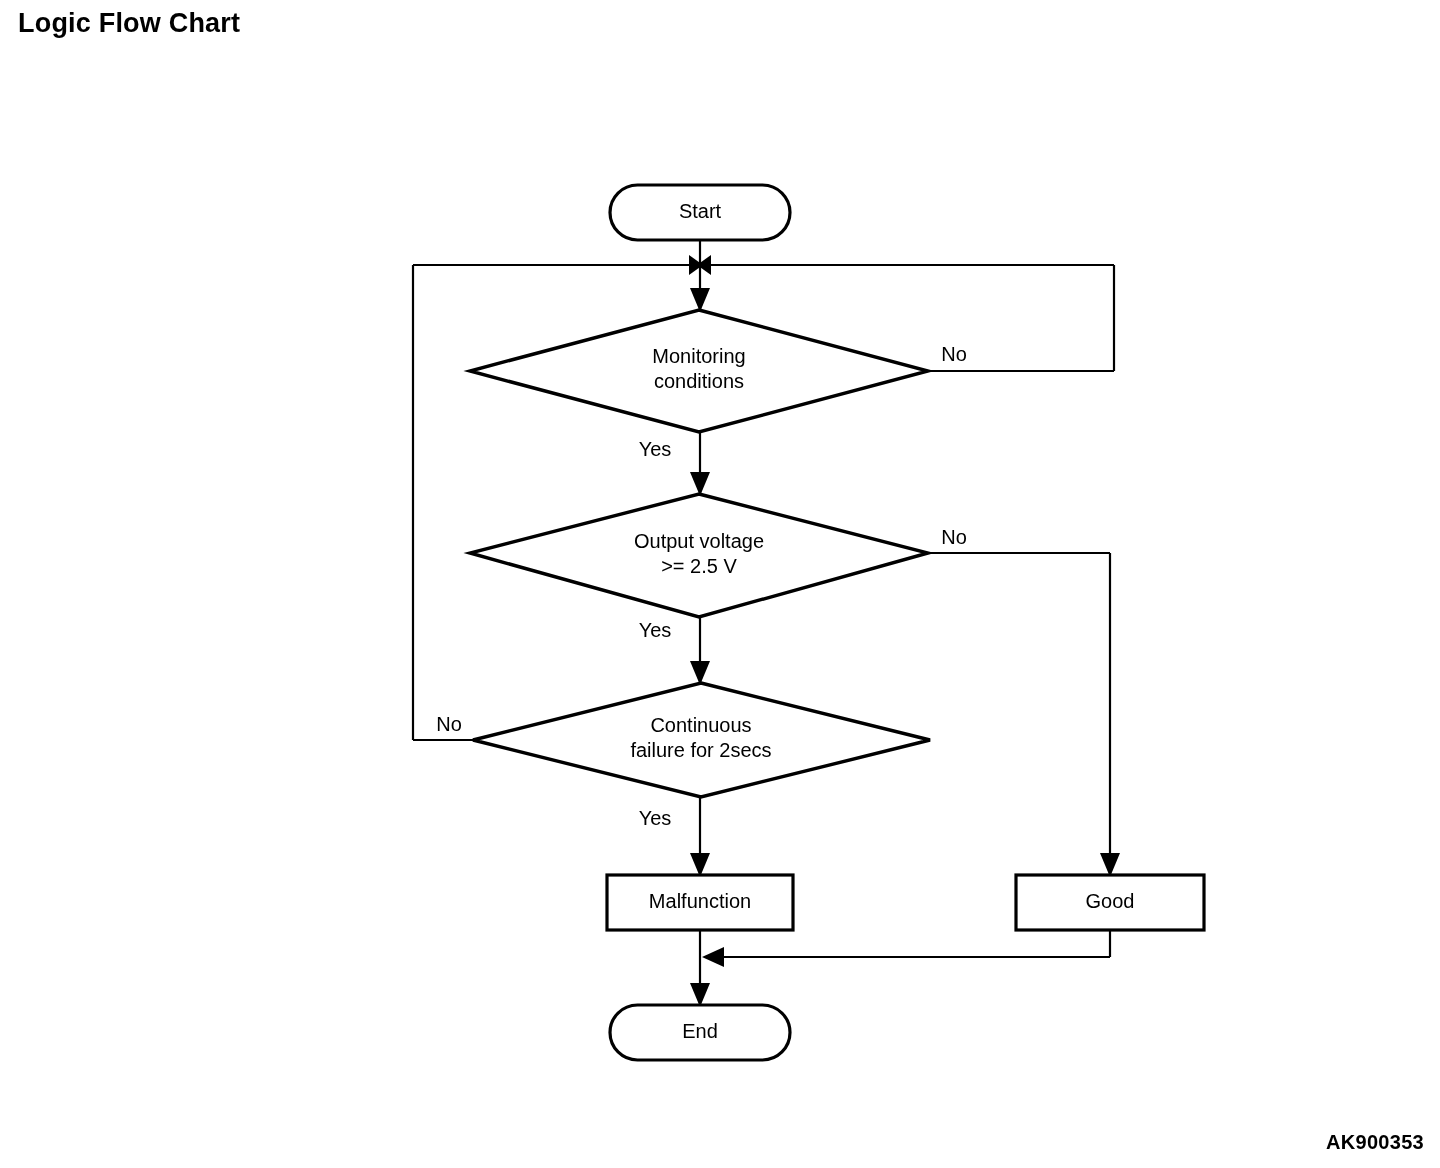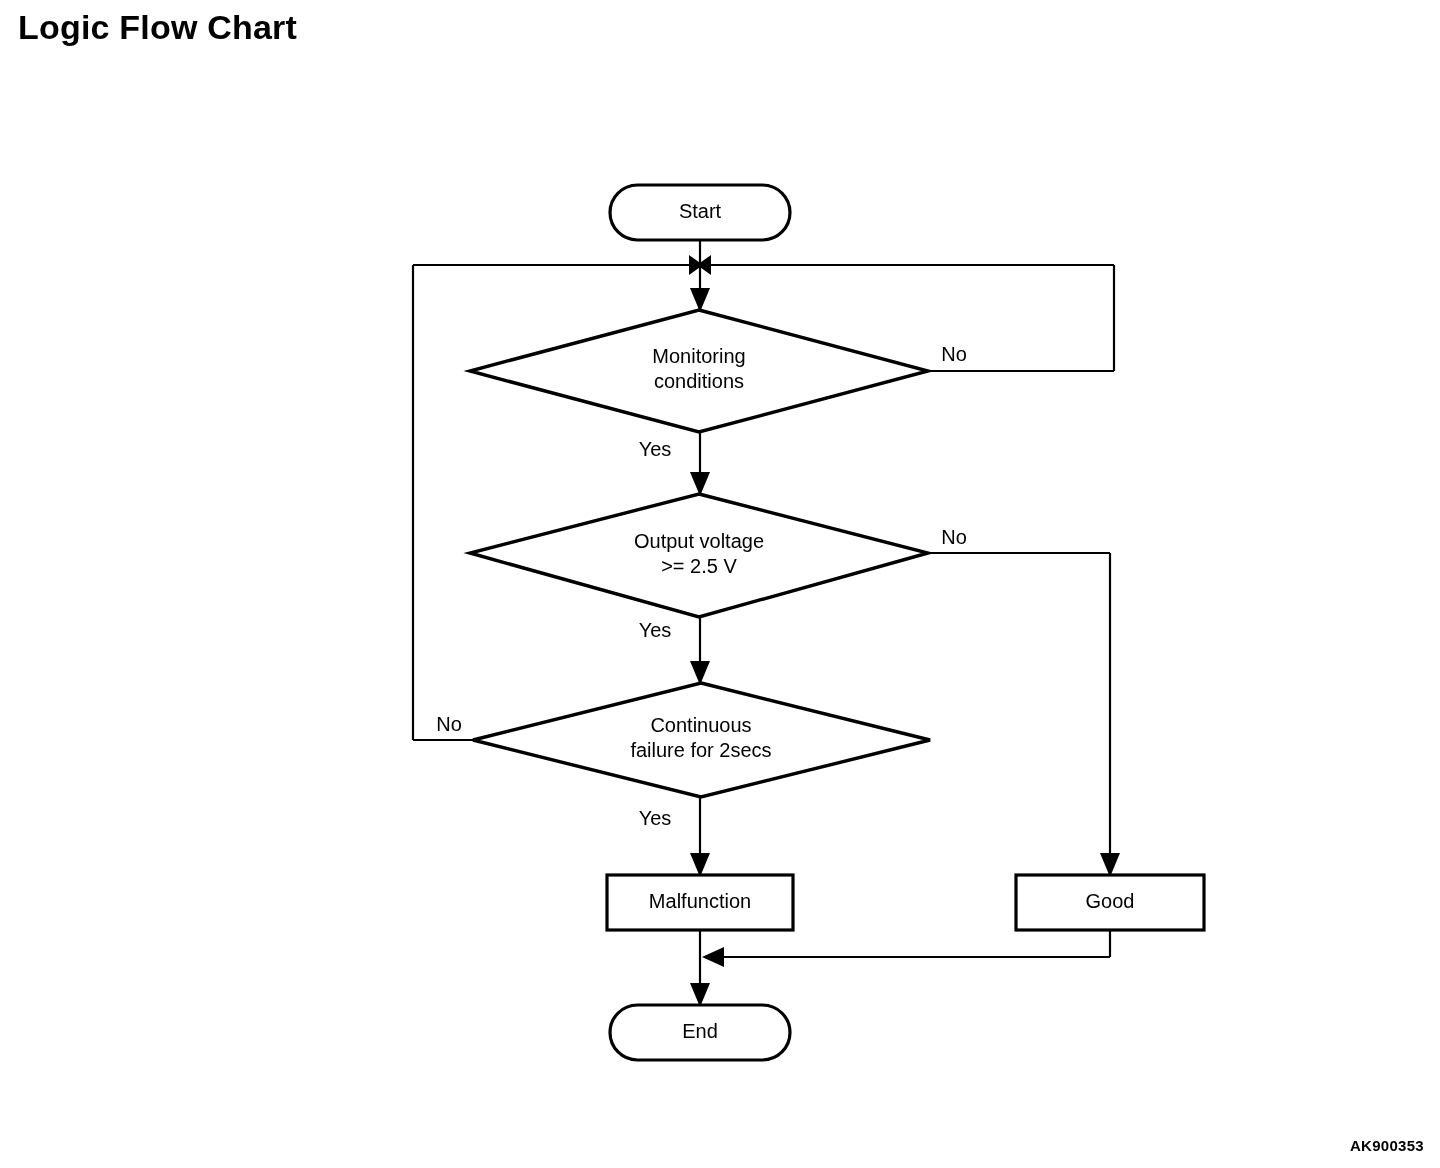--- a/index.html
+++ b/index.html
@@ -13,37 +13,37 @@
     height: 1168px;
     position: relative;
     font-family: "Liberation Sans", sans-serif;
     color: #000000;
     overflow: hidden;
   }
   #page-title {
     position: absolute;
     left: 18px;
     top: 8px;
-    font-size: 34px;
+    font-size: 27px;
     font-weight: bold;
     letter-spacing: 0.2px;
     white-space: nowrap;
   }
   #flow-canvas {
     position: absolute;
     left: 0;
     top: 0;
     width: 1440px;
     height: 1168px;
   }
   #ref-code {
     position: absolute;
     right: 16px;
     bottom: 14px;
-    font-size: 15px;
+    font-size: 20px;
     font-weight: bold;
     letter-spacing: 0.3px;
   }
   .node-label {
     font-family: "Liberation Sans", sans-serif;
     font-size: 20px;
     fill: #000000;
     text-anchor: middle;
     dominant-baseline: middle;
   }

